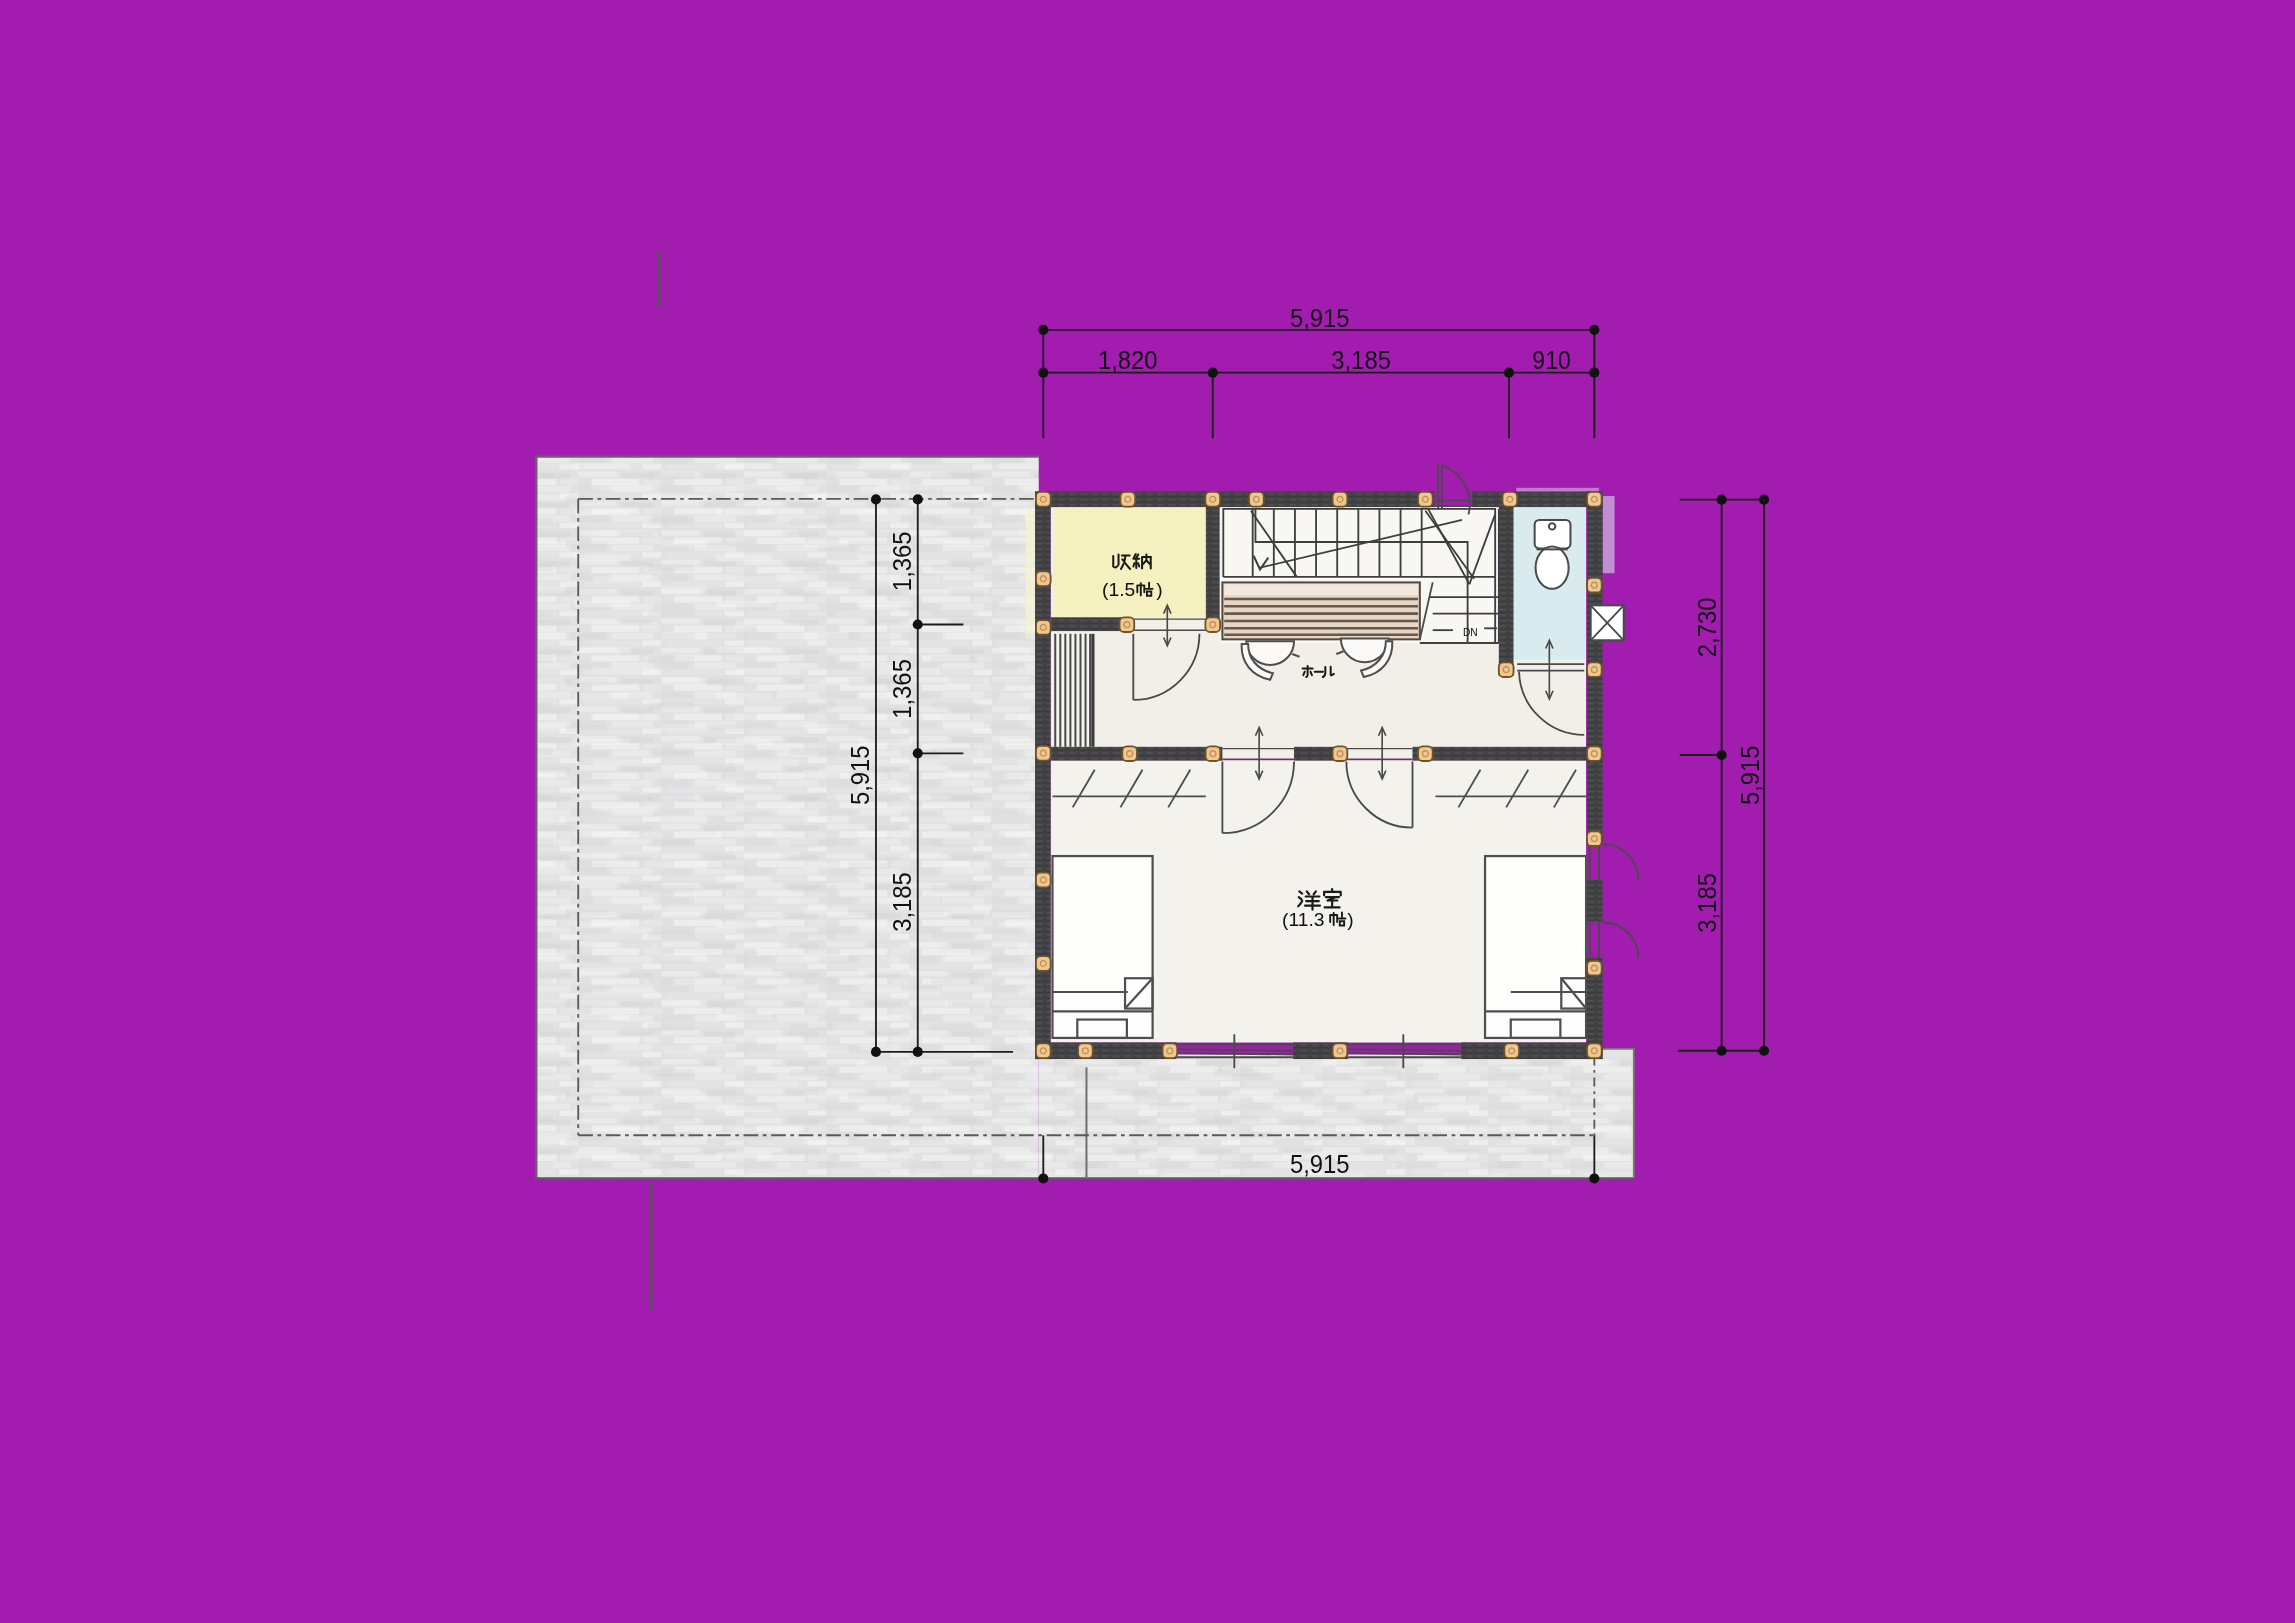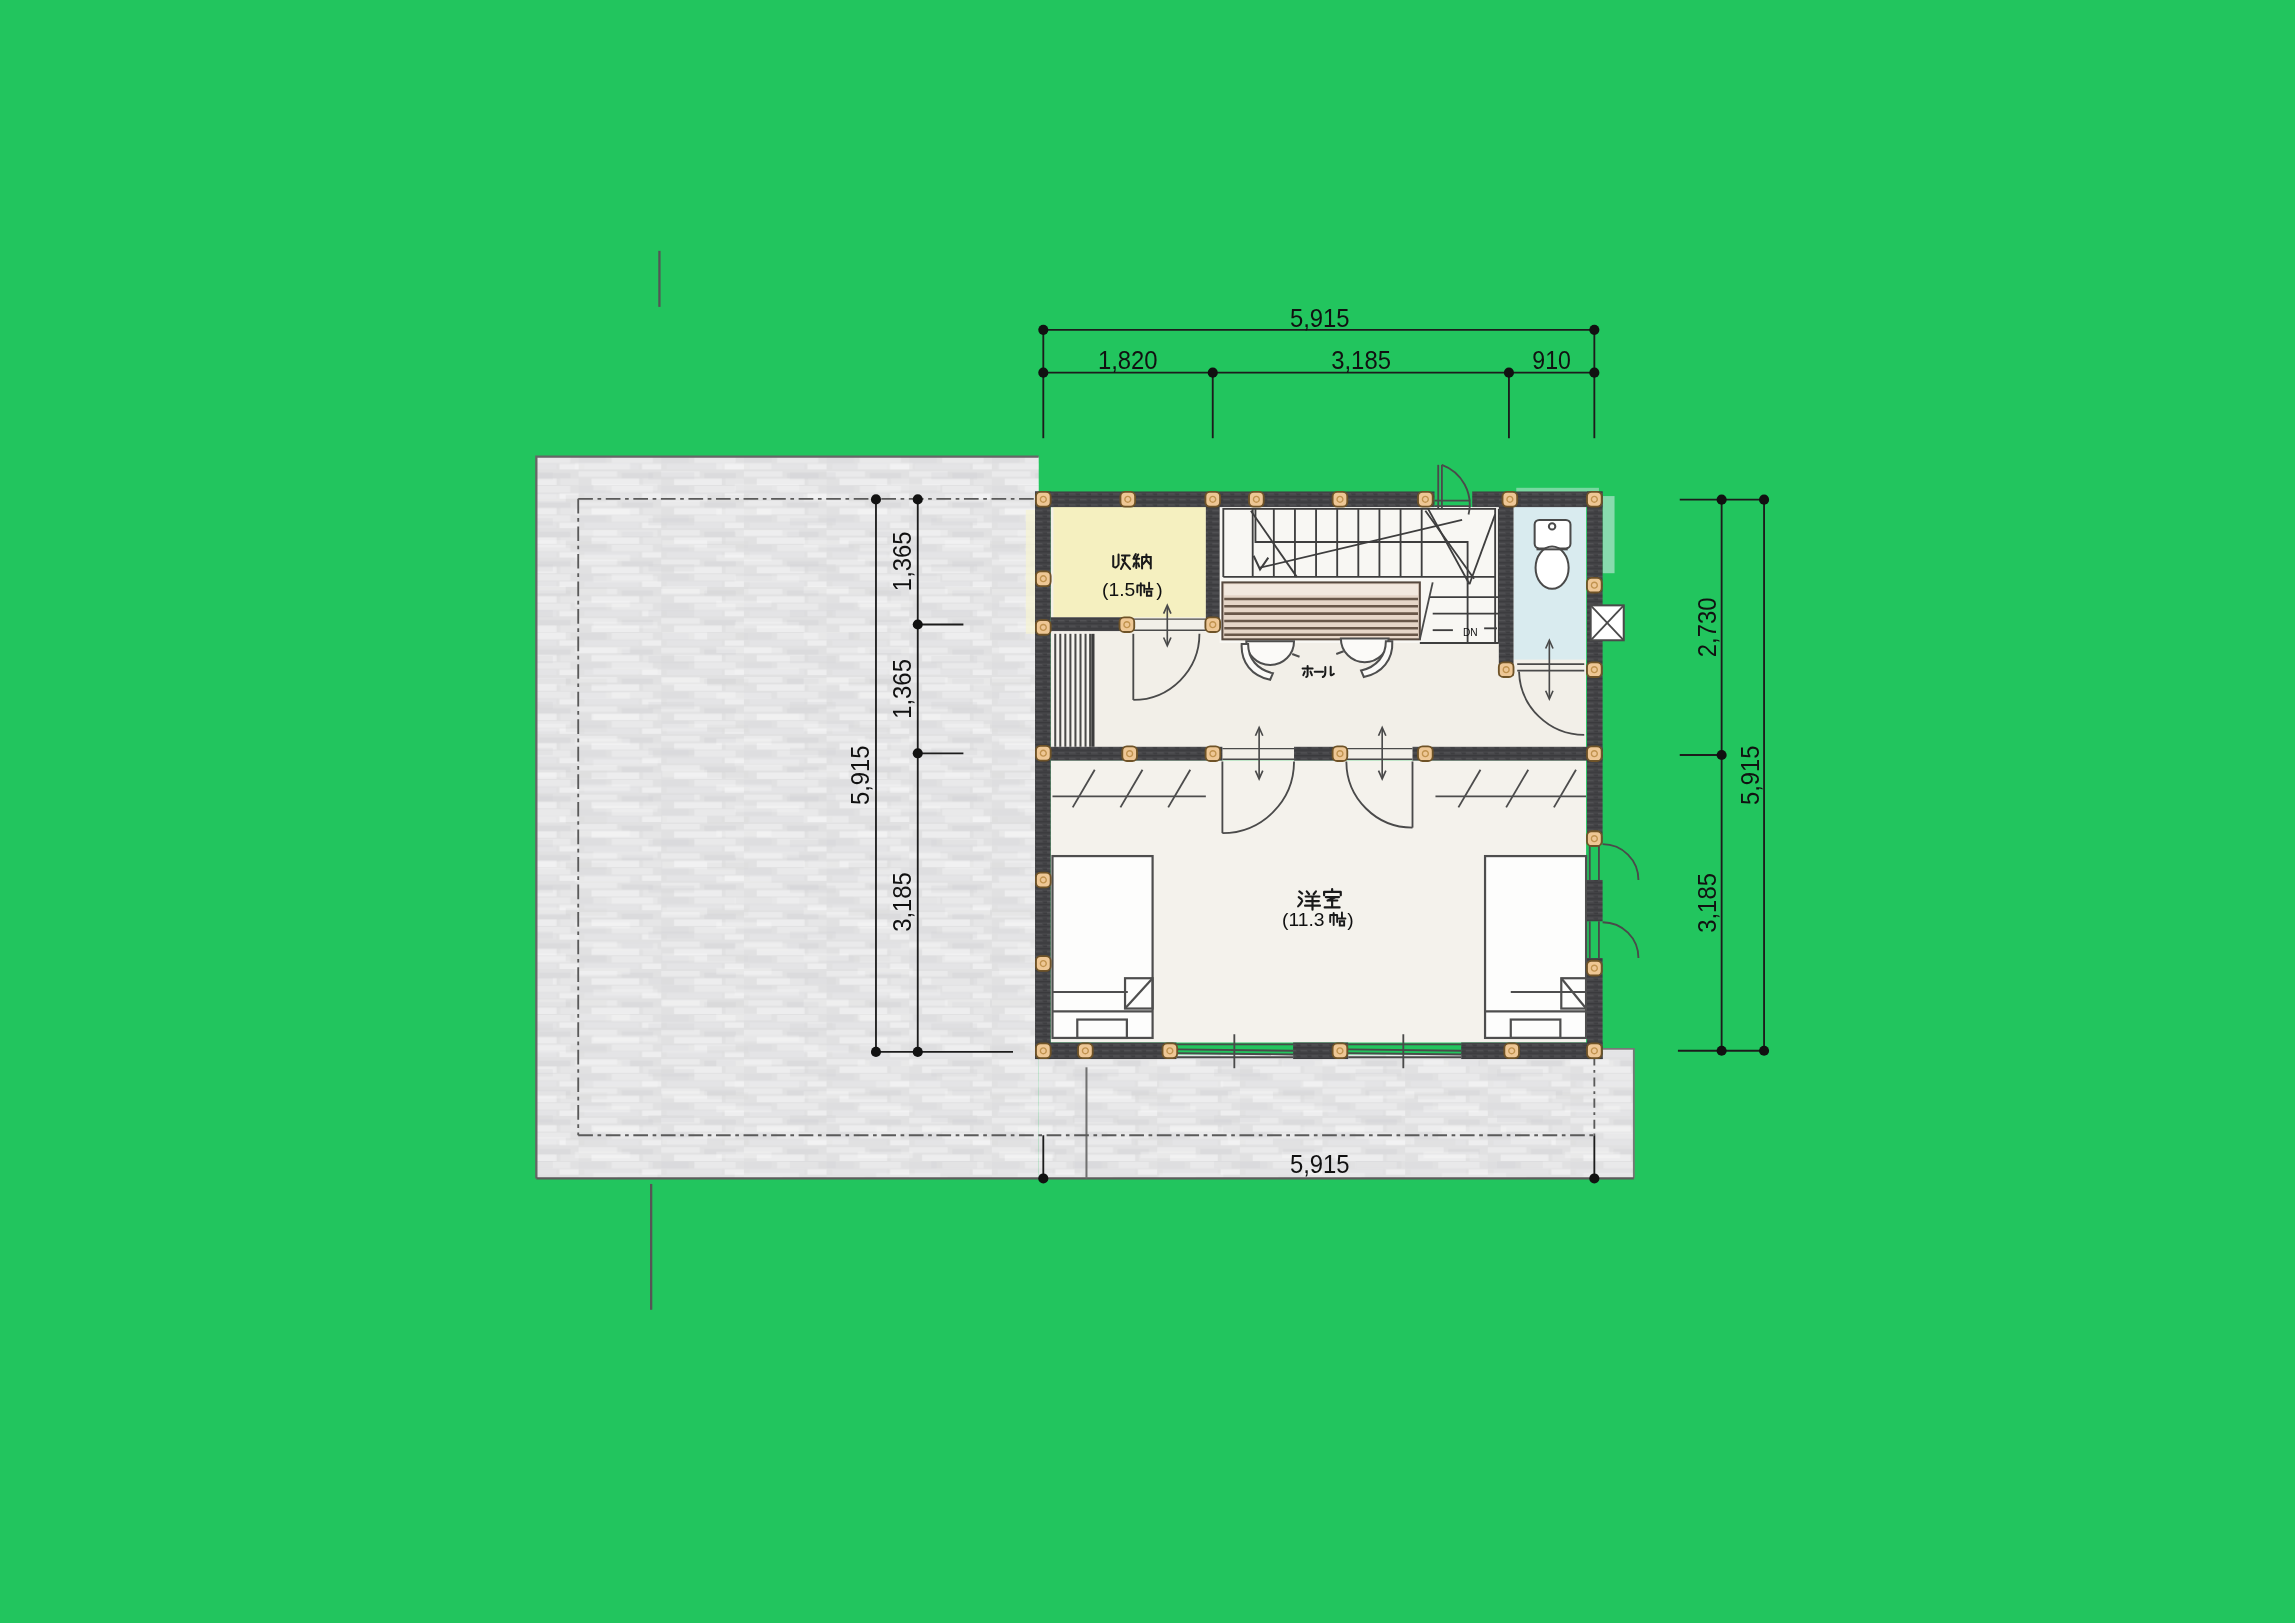--- a/index.html
+++ b/index.html
@@ -1,16 +1,16 @@
 <!DOCTYPE html>
 <html style="font-size:14.7px"><head>
 <meta charset="utf-8">
 <style>
   html,body{margin:0;padding:0;background:#ffffff;}
-  #page{position:relative;width:2296px;height:1624px;background:#22c55e;overflow:hidden;
+  #page{position:relative;width:2296px;height:1624px;background:#a21caf;overflow:hidden;
         font-family:"Liberation Sans", sans-serif;}
   svg{position:absolute;left:0;top:0;}
 </style>
 </head>
 <body>
 <div id="page">
 <svg width="2296" height="1624" viewBox="0 0 2500 1768">
 <defs>
   <pattern id="tex" width="90" height="32" patternUnits="userSpaceOnUse">
     <rect width="90" height="32" fill="#e1e1e2"></rect>

